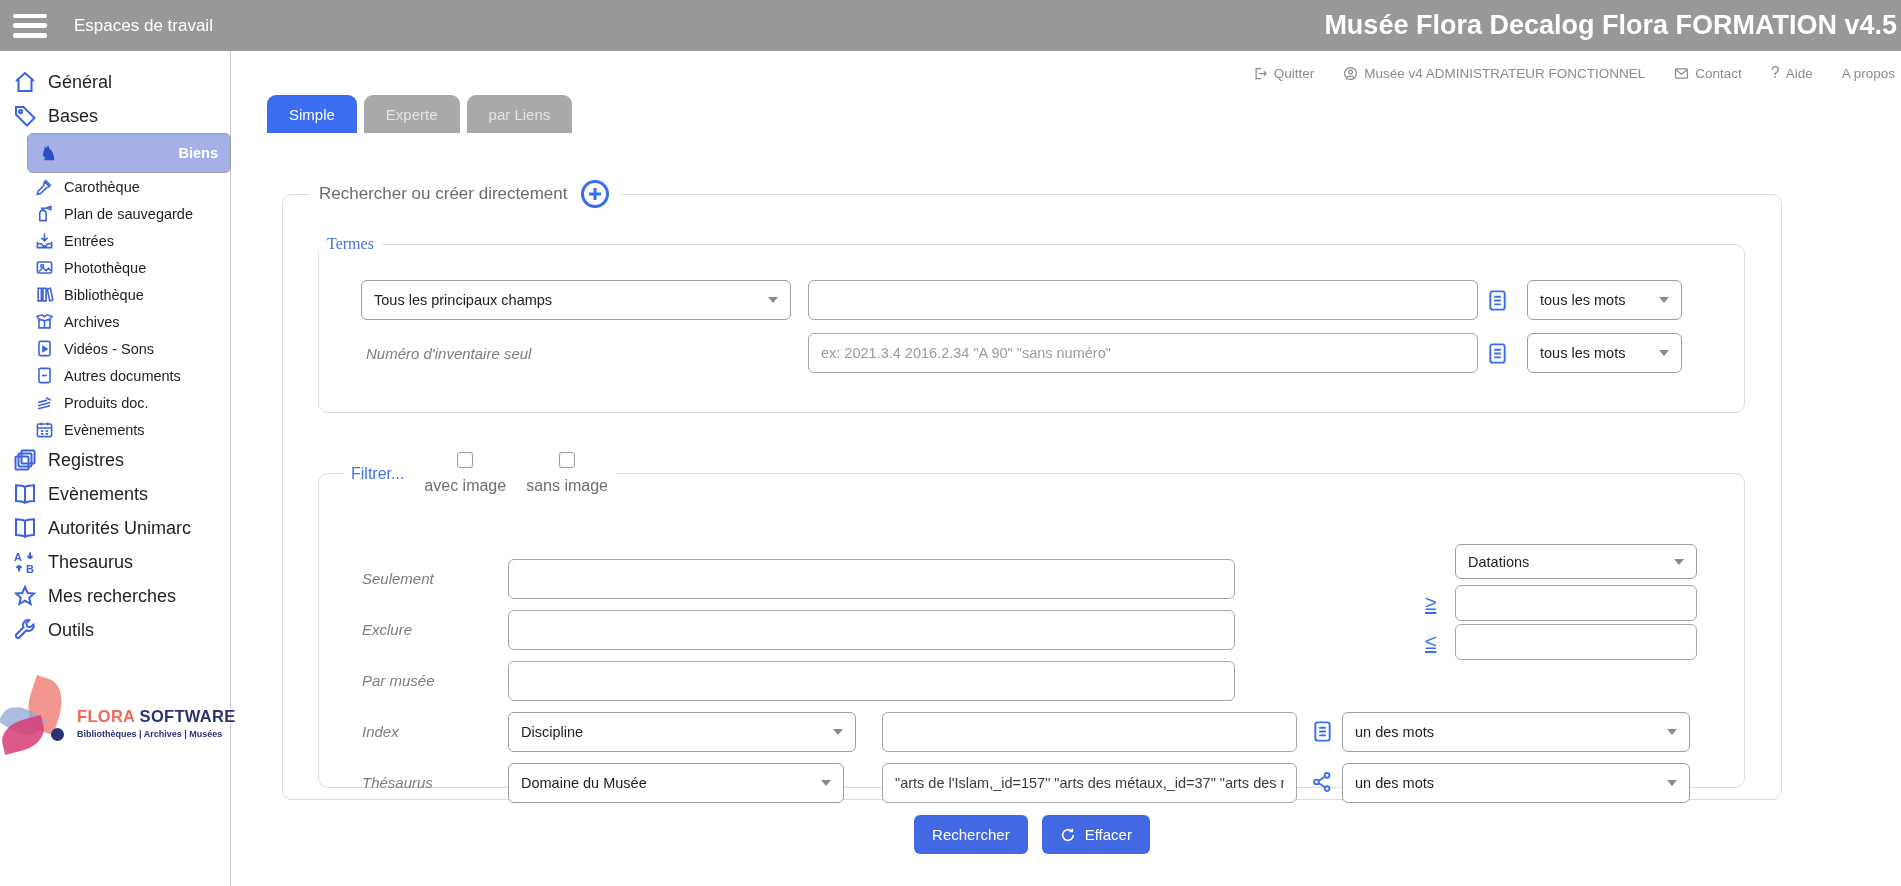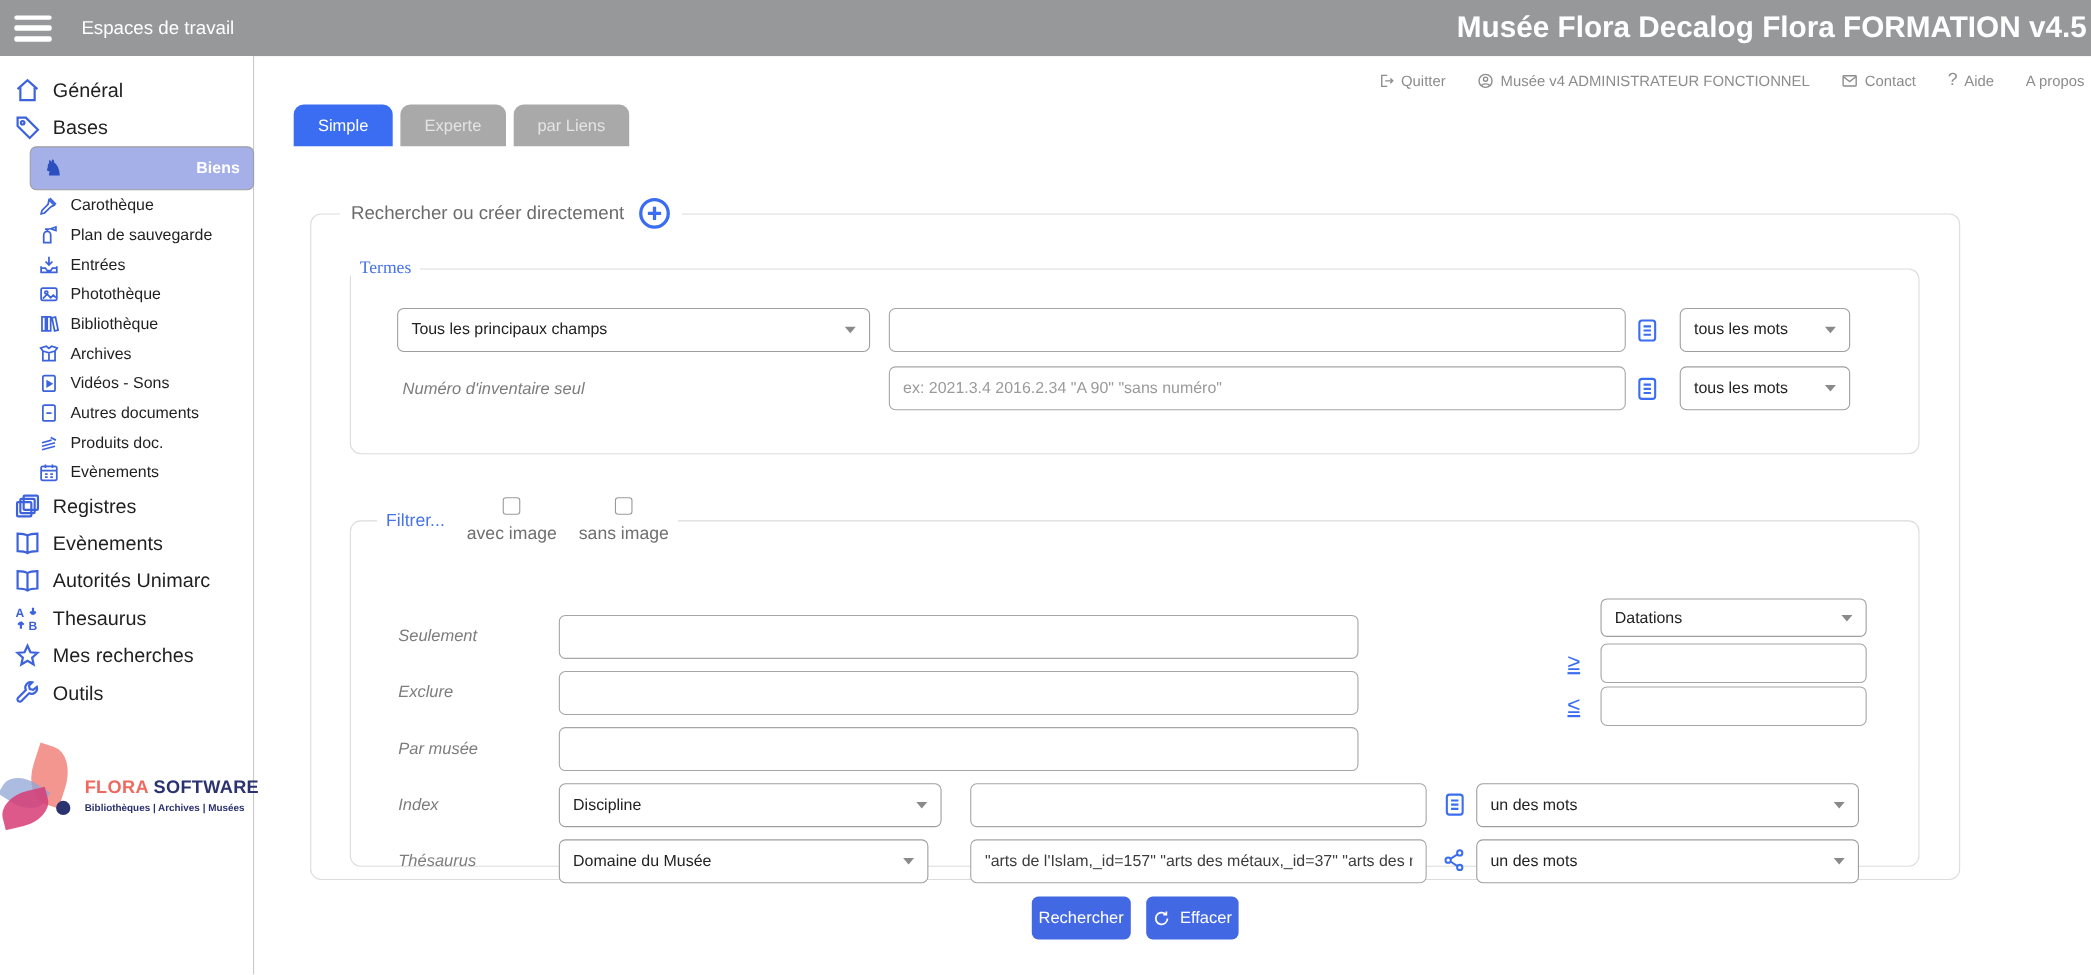--- a/index.html
+++ b/index.html
@@ -90,21 +90,21 @@
   input[type=checkbox] { appearance:none; -webkit-appearance:none; width:16px; height:16px;
     border:1.5px solid #9a9a9a; border-radius:3px; background:#fff; cursor:pointer; }
 
   .flabel { position:absolute; font-style:italic; color:#7d7d7d; font-size:15px; line-height:40px; }
   .fabs { position:absolute; }
 
   .gteq { position:absolute; font-size:21px; color:#3a6df2; text-decoration:underline; line-height:36px; }
 
   .actions { position:absolute; left:51px; top:764px; width:1500px; display:flex; justify-content:center; gap:14px; }
   .btn { height:39px; background:#4368e4; color:#fff; border:none; border-radius:6px;
-    font-size:15px; padding:0 6px; display:flex; align-items:center; gap:9px; cursor:pointer;
+    font-size:15px; padding:0 18px; display:flex; align-items:center; gap:9px; cursor:pointer;
     font-family:"Liberation Sans", sans-serif; }
 </style>
 </head>
 <body>
 
 <header class="topbar">
   <div class="burger">
       <span></span>
       <span></span>
       <span></span>

